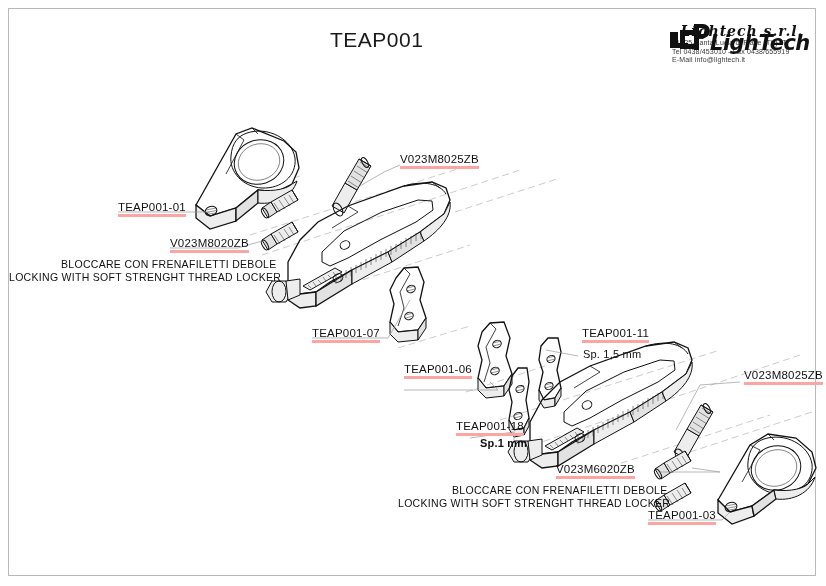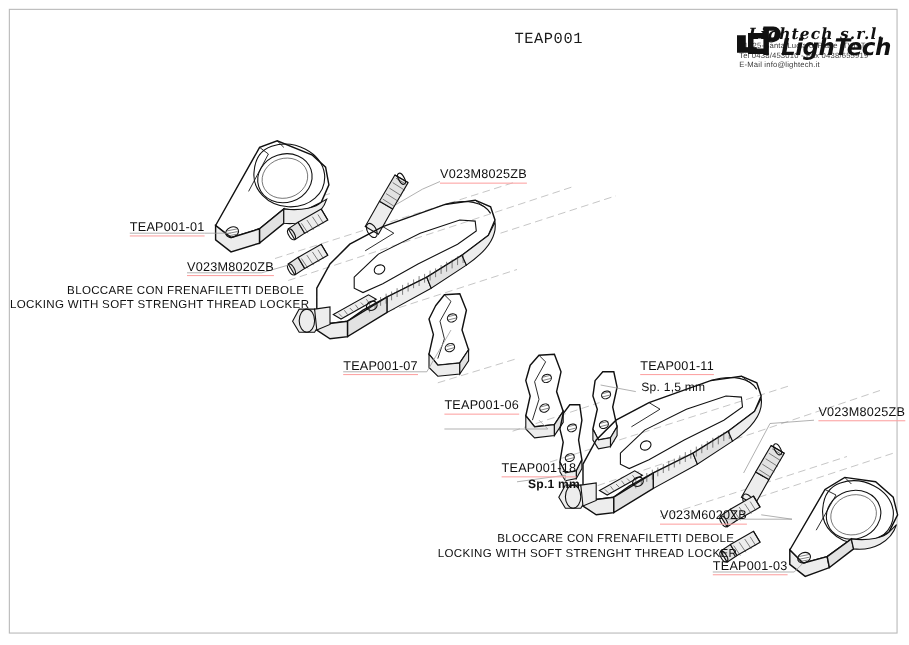--- a/index.html
+++ b/index.html
@@ -1,34 +1,34 @@
 <!DOCTYPE html>
 <html><head>
 <meta charset="utf-8">
 <style>
   html,body{margin:0;padding:0;background:#ffffff;}
   body{width:826px;height:586px;overflow:hidden;
        font-family:"Liberation Sans","DejaVu Sans",sans-serif;}
   #sheet{position:relative;width:826px;height:586px;background:#fff;}
   #frame{position:absolute;left:8px;top:8px;width:808px;height:568px;
          border:1px solid #b9b9b9;box-sizing:border-box;pointer-events:none;}
-  #title{position:absolute;left:330px;top:28px;width:200px;text-align:right;
-         font-size:14px;letter-spacing:.5px;color:#1a1a1a;font-family:Liberation Mono, monospace;}
+  #title{position:absolute;left:330px;top:28px;width:200px;text-align:left;
+         font-size:21px;letter-spacing:.5px;color:#1a1a1a;}
   
   #logo-block{position:absolute;left:664px;top:22px;width:156px;}
   #logo-mark{display:block;margin:0 auto;}
   #logo-script{text-align:center;font-family:"DejaVu Serif","Liberation Serif",serif;
       font-style:italic;font-weight:bold;font-size:14px;letter-spacing:1px;
       color:#111;margin-top:1px;}
   .addr{font-size:7px;line-height:8.6px;color:#3a3a3a;margin-left:8px;
         letter-spacing:.15px;white-space:nowrap;}
   
   .lbl{position:absolute;font-size:11.5px;color:#111;white-space:nowrap;
        letter-spacing:.2px;}
-  .lbl .u{border-bottom:1px solid #fca5a5;padding-bottom:1px;display:inline-block;}
+  .lbl .u{border-bottom:3px solid #fca5a5;padding-bottom:1px;display:inline-block;}
   .sub{font-size:11px;}
   .note{position:absolute;font-size:10.5px;color:#111;white-space:nowrap;
         letter-spacing:.3px;line-height:13px;}
   svg{position:absolute;left:0;top:0;}
   .ln{stroke:#111;stroke-width:1;fill:none;}
   .ln2{stroke:#111;stroke-width:1.3;fill:none;}
   .thin{stroke:#111;stroke-width:.8;fill:none;}
   .lead{stroke:#9a9a9a;stroke-width:.7;fill:none;}
   .dash{stroke:#b5b5b5;stroke-width:.7;fill:none;stroke-dasharray:7 4;}
   .fillw{fill:#ffffff;}
@@ -462,21 +462,21 @@
 
   <div class="lbl" style="left:582px;top:327px;">
     <span class="u">TEAP001-11</span>
     <div class="sub" style="margin-left:1px;margin-top:5px;">Sp.  1,5  mm</div>
   </div>
 
   <div class="lbl" style="left:744px;top:369px;">
     <span class="u">V023M8025ZB</span>
   </div>
 
-  <div class="lbl" style="left:556px;top:463px;margin-left:44px;">
+  <div class="lbl" style="left:556px;top:463px;">
     <span class="u">V023M6020ZB</span>
   </div>
 
   <div class="note" style="left:398px;top:484px;">
     <div style="margin-left:54px;">BLOCCARE  CON  FRENAFILETTI  DEBOLE</div>
     <div>LOCKING  WITH  SOFT  STRENGHT  THREAD  LOCKER</div>
   </div>
 
   <div class="lbl" style="left:648px;top:509px;">
     <span class="u">TEAP001-03</span>

